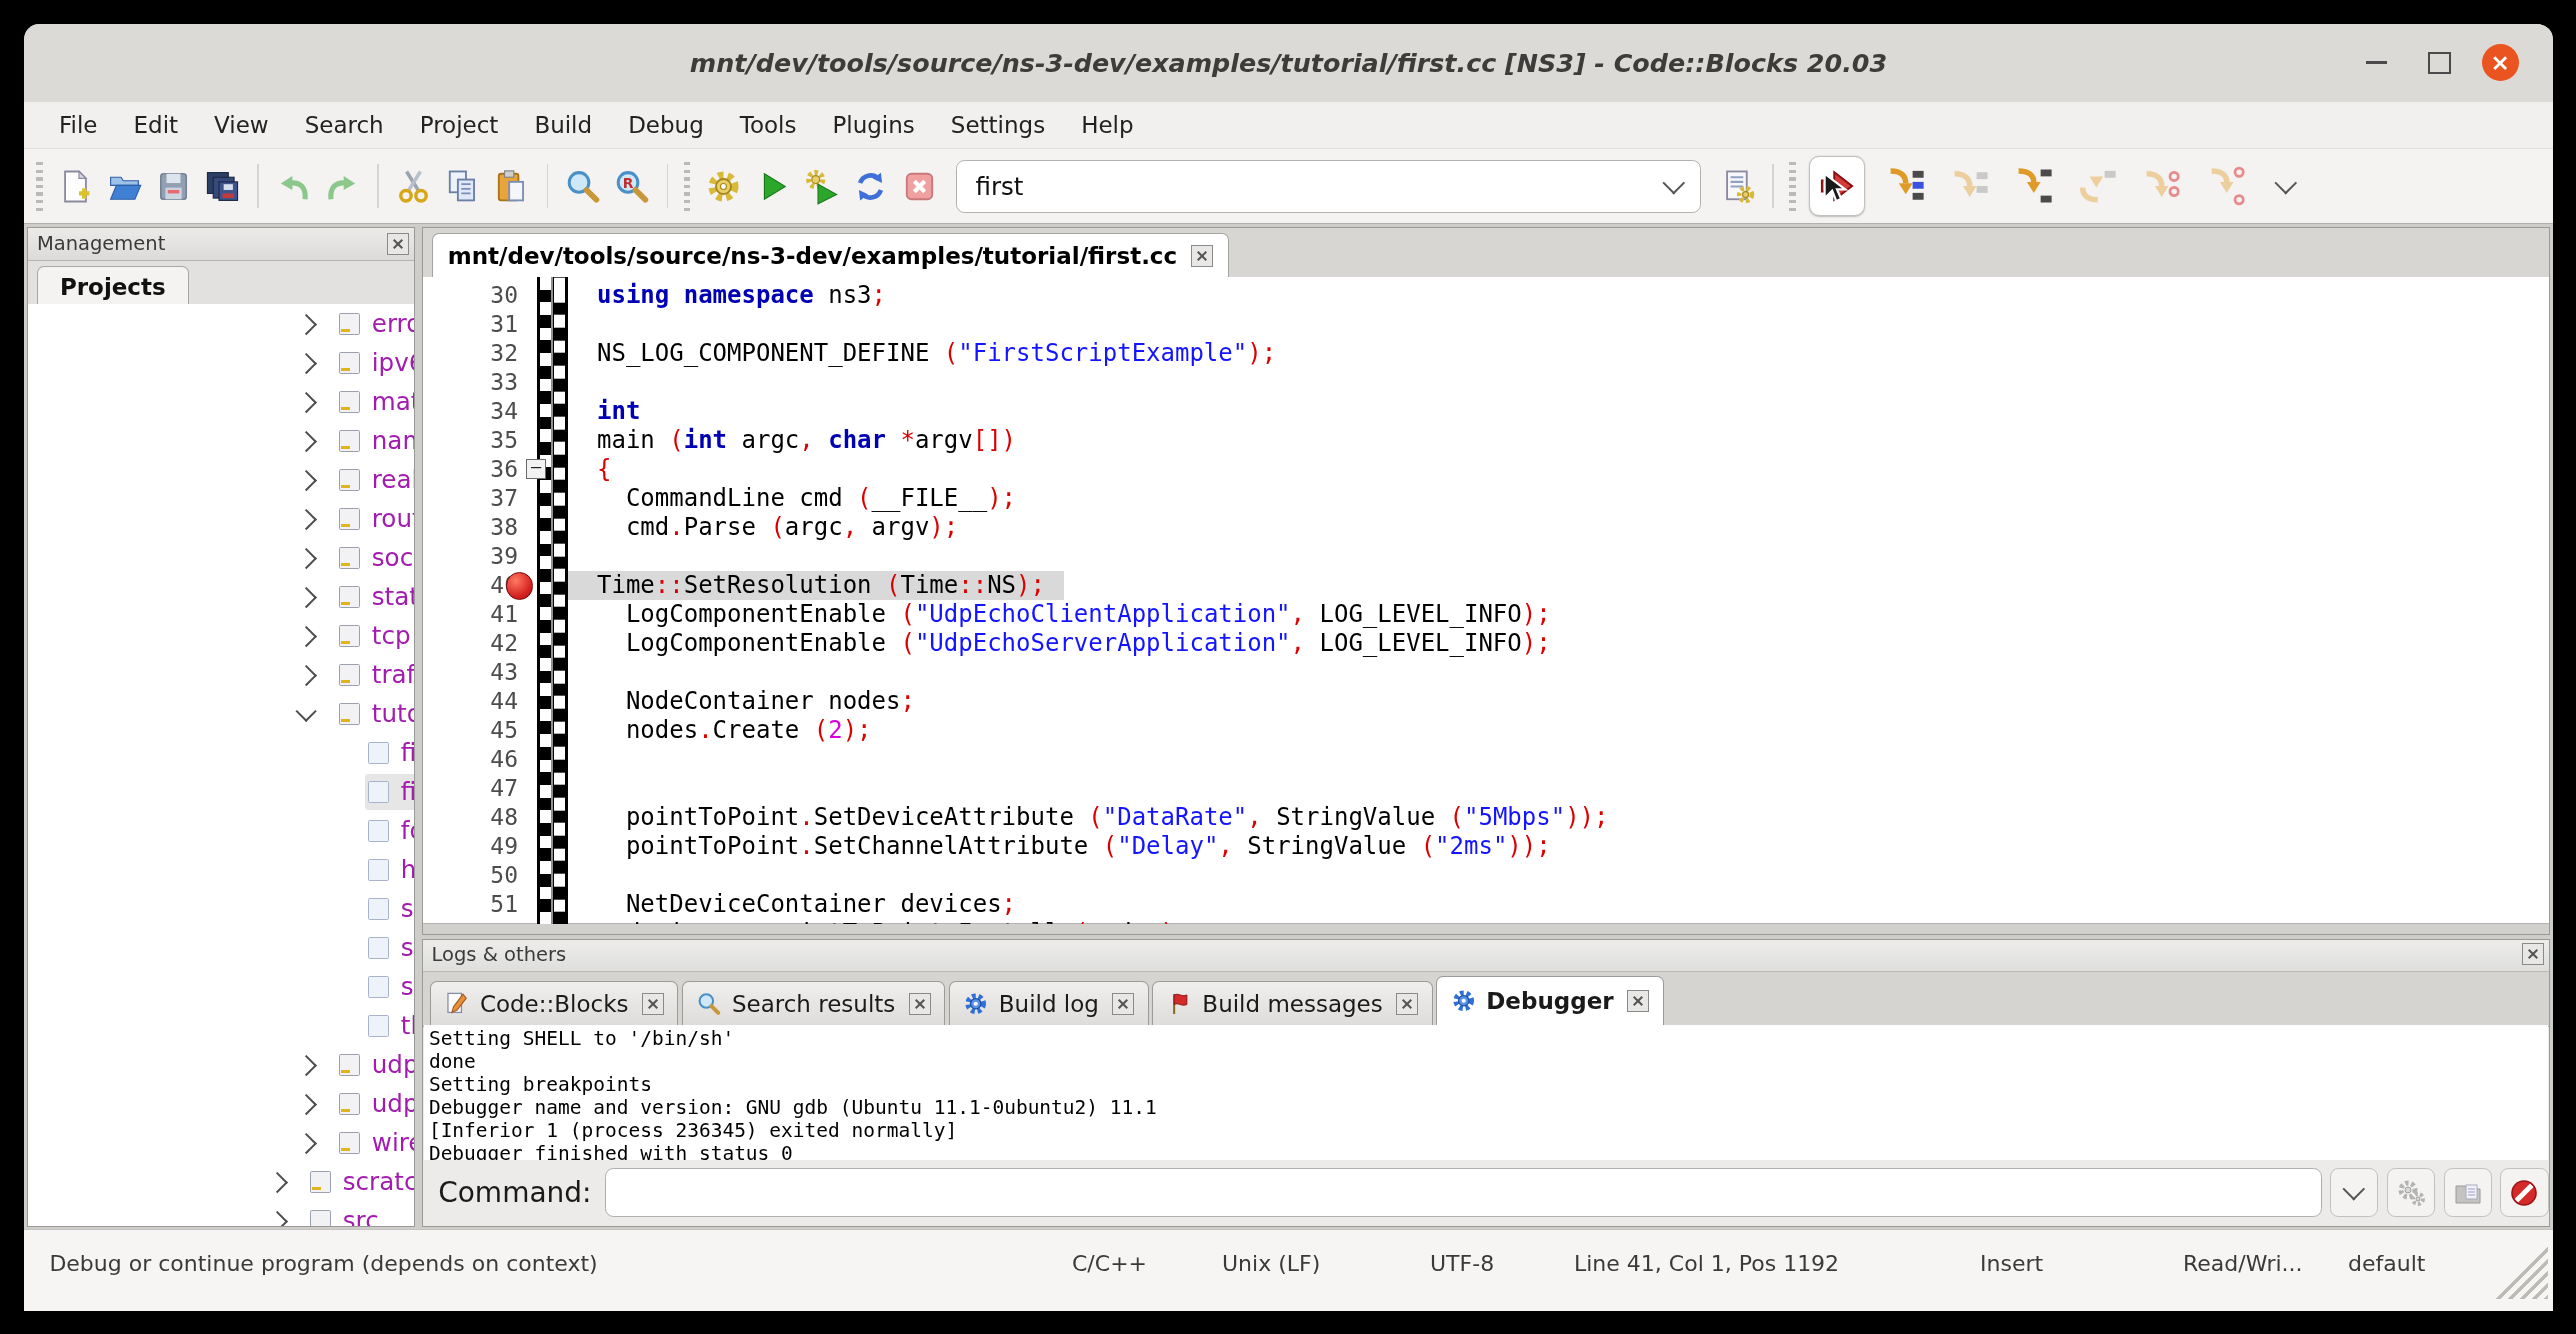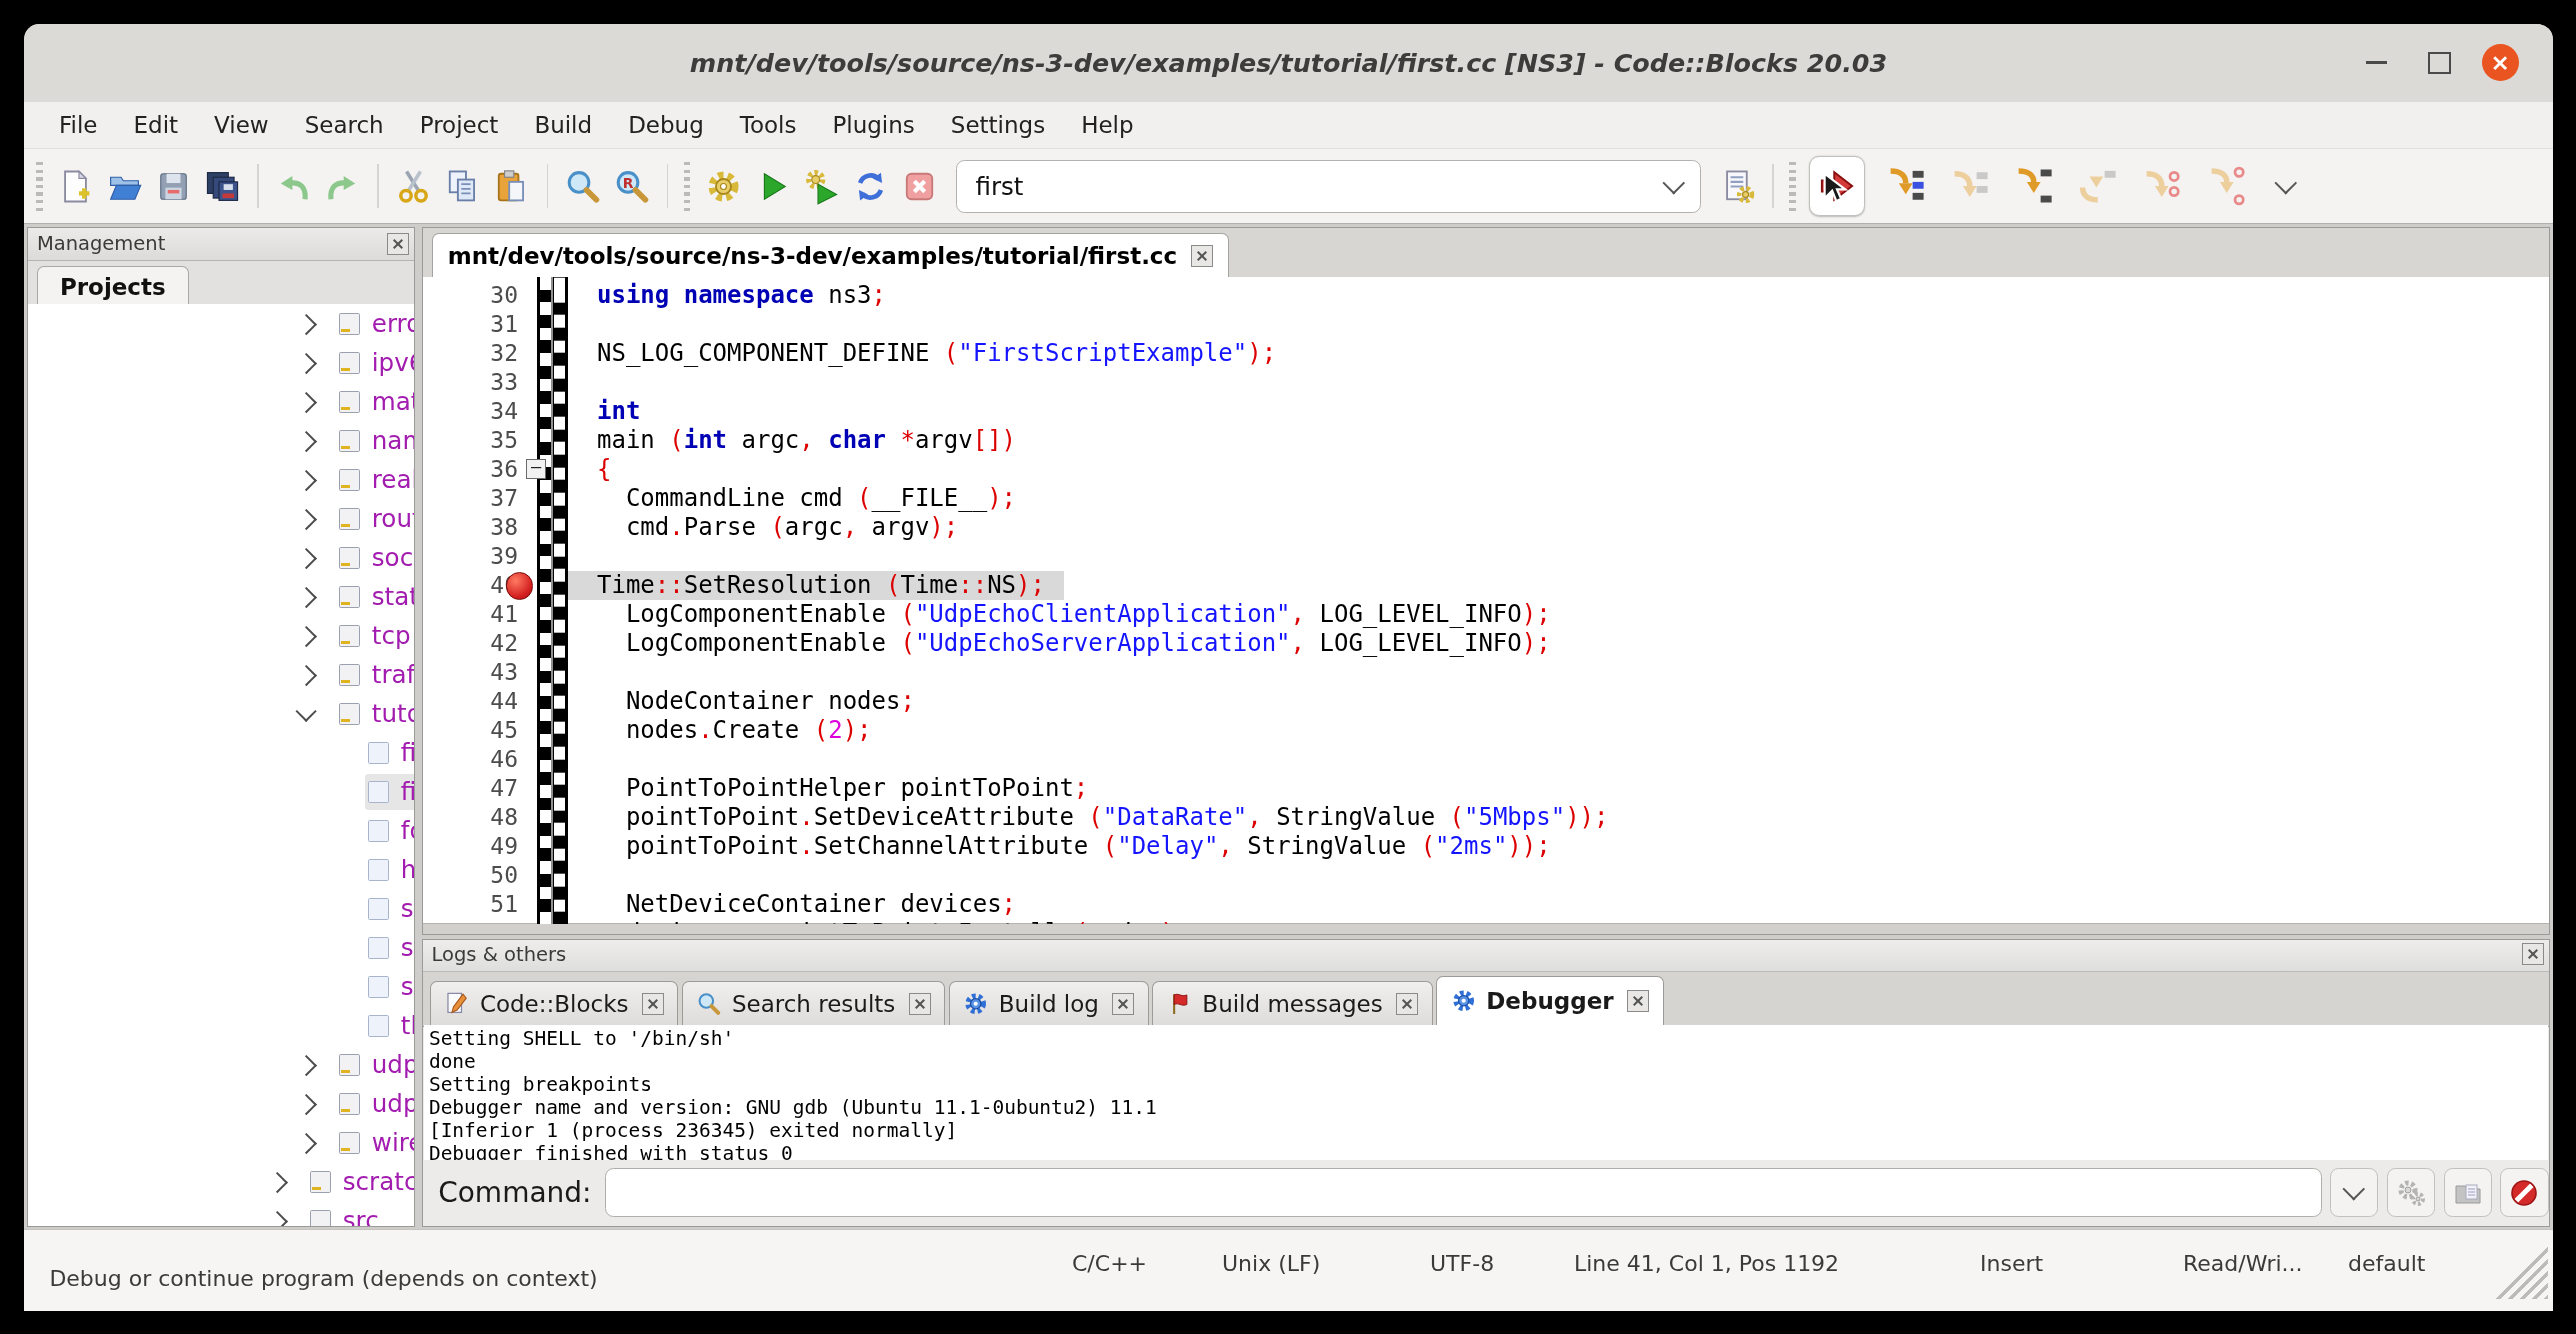--- a/index.html
+++ b/index.html
@@ -120,21 +120,21 @@
   .cmd-label{font-size:28px;color:#1a1a1a;margin-right:13.5px;}
   .cmd-input{width:1744px;height:49px;background:#fff;border:1.7px solid #b0aeab;border-radius:8.5px;
     font-size:22px;padding:0 12px;box-sizing:border-box;outline:none;font-family:"DejaVu Sans",sans-serif;}
   .cmd-btn{width:49px;height:49px;border:1.7px solid #c2c0bd;border-radius:8.5px;background:#f4f3f1;
     display:flex;align-items:center;justify-content:center;margin-left:8.5px;box-sizing:border-box;}
   .cmd-btn svg{width:32px;height:32px;}
   
   .statusbar{position:absolute;left:0;right:0;bottom:0;height:81px;background:#f6f5f3;
     border-top:0.8px solid #c6c4c1;font-size:22px;color:#3a3a3a;}
   .sf{position:absolute;top:0;line-height:68px;white-space:nowrap;}
-  .sf0{left:25.4px;margin-top:15px;}.sf1{left:1048px;}.sf2{left:1198px;}.sf3{left:1406px;}
+  .sf0{left:25.4px;}.sf1{left:1048px;}.sf2{left:1198px;}.sf3{left:1406px;}
   .sf4{left:1550px;}.sf5{left:1956px;}.sf6{left:2159px;}.sf7{left:2324px;}
   .resize-grip{position:absolute;right:5.1px;bottom:12px;width:54px;height:54px;
     background:repeating-linear-gradient(135deg,transparent 0 5.1px,#bdbbb8 5.1px 8.5px);
     clip-path:polygon(100% 0,100% 100%,0 100%);}
 </style>
 </head>
 <body>
 
 <div id="win">
 
@@ -574,21 +574,21 @@
               <div class="crow"><span class="lnum">37</span><span class="ccontent"><span class="tk-n">  CommandLine cmd </span><span class="tk-p">(</span><span class="tk-n">__FILE__</span><span class="tk-p">);</span></span></div>
               <div class="crow"><span class="lnum">38</span><span class="ccontent"><span class="tk-n">  cmd</span><span class="tk-p">.</span><span class="tk-n">Parse </span><span class="tk-p">(</span><span class="tk-n">argc</span><span class="tk-p">,</span><span class="tk-n"> argv</span><span class="tk-p">);</span></span></div>
               <div class="crow"><span class="lnum">39</span><span class="ccontent"></span></div>
               <div class="crow"><span class="lnum">40</span><span class="bp"></span><span class="ccontent hl"><span class="tk-n">Time</span><span class="tk-p">::</span><span class="tk-n">SetResolution </span><span class="tk-p">(</span><span class="tk-n">Time</span><span class="tk-p">::</span><span class="tk-n">NS</span><span class="tk-p">);</span></span></div>
               <div class="crow"><span class="lnum">41</span><span class="ccontent"><span class="tk-n">  LogComponentEnable </span><span class="tk-p">(</span><span class="tk-s">"UdpEchoClientApplication"</span><span class="tk-p">,</span><span class="tk-n"> LOG_LEVEL_INFO</span><span class="tk-p">);</span></span></div>
               <div class="crow"><span class="lnum">42</span><span class="ccontent"><span class="tk-n">  LogComponentEnable </span><span class="tk-p">(</span><span class="tk-s">"UdpEchoServerApplication"</span><span class="tk-p">,</span><span class="tk-n"> LOG_LEVEL_INFO</span><span class="tk-p">);</span></span></div>
               <div class="crow"><span class="lnum">43</span><span class="ccontent"></span></div>
               <div class="crow"><span class="lnum">44</span><span class="ccontent"><span class="tk-n">  NodeContainer nodes</span><span class="tk-p">;</span></span></div>
               <div class="crow"><span class="lnum">45</span><span class="ccontent"><span class="tk-n">  nodes</span><span class="tk-p">.</span><span class="tk-n">Create </span><span class="tk-p">(</span><span class="tk-m">2</span><span class="tk-p">);</span></span></div>
               <div class="crow"><span class="lnum">46</span><span class="ccontent"></span></div>
-              <div class="crow"><span class="lnum">47</span><span class="ccontent"><span class="tk-n">  PointToPointHelper pointToPoint</span><span class="tk-p">;</span></span></div>
+              <div class="crow"><span class="lnum">47</span></div>
               <div class="crow"><span class="lnum">48</span><span class="ccontent"><span class="tk-n">  pointToPoint</span><span class="tk-p">.</span><span class="tk-n">SetDeviceAttribute </span><span class="tk-p">(</span><span class="tk-s">"DataRate"</span><span class="tk-p">,</span><span class="tk-n"> StringValue </span><span class="tk-p">(</span><span class="tk-s">"5Mbps"</span><span class="tk-p">));</span></span></div>
               <div class="crow"><span class="lnum">49</span><span class="ccontent"><span class="tk-n">  pointToPoint</span><span class="tk-p">.</span><span class="tk-n">SetChannelAttribute </span><span class="tk-p">(</span><span class="tk-s">"Delay"</span><span class="tk-p">,</span><span class="tk-n"> StringValue </span><span class="tk-p">(</span><span class="tk-s">"2ms"</span><span class="tk-p">));</span></span></div>
               <div class="crow"><span class="lnum">50</span><span class="ccontent"></span></div>
               <div class="crow"><span class="lnum">51</span><span class="ccontent"><span class="tk-n">  NetDeviceContainer devices</span><span class="tk-p">;</span></span></div>
               <div class="crow"><span class="lnum">52</span><span class="ccontent"><span class="tk-n">  devices </span><span class="tk-p">=</span><span class="tk-n"> pointToPoint</span><span class="tk-p">.</span><span class="tk-n">Install </span><span class="tk-p">(</span><span class="tk-n">nodes</span><span class="tk-p">);</span></span></div>
             </div>
         </div>
         <div class="hscroll"></div>
       </div>
 

